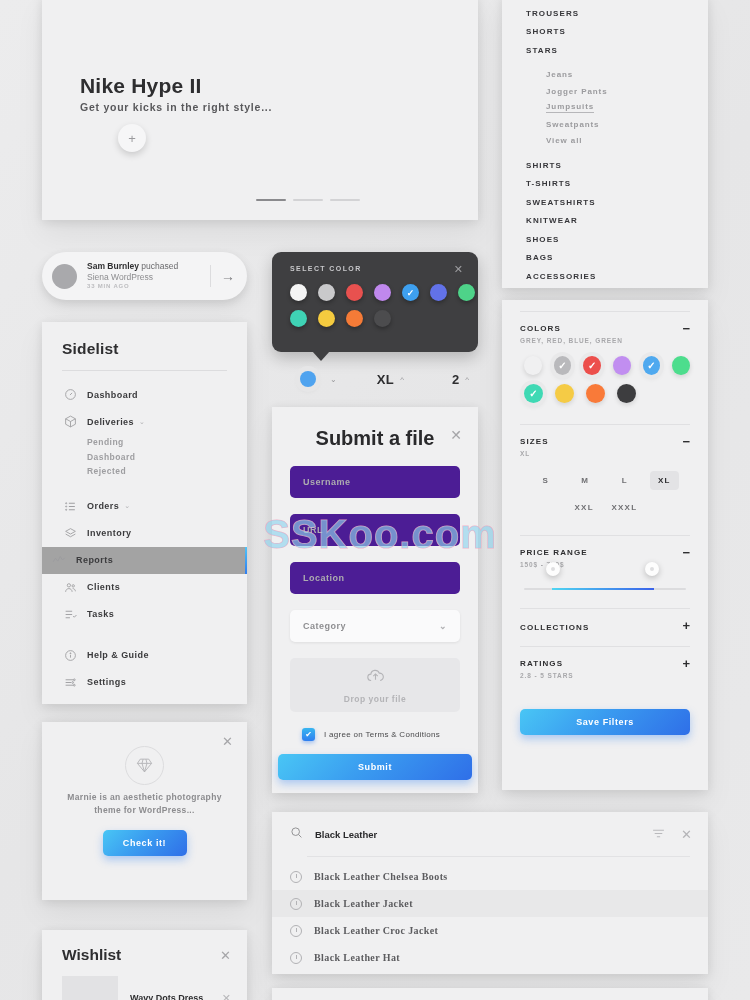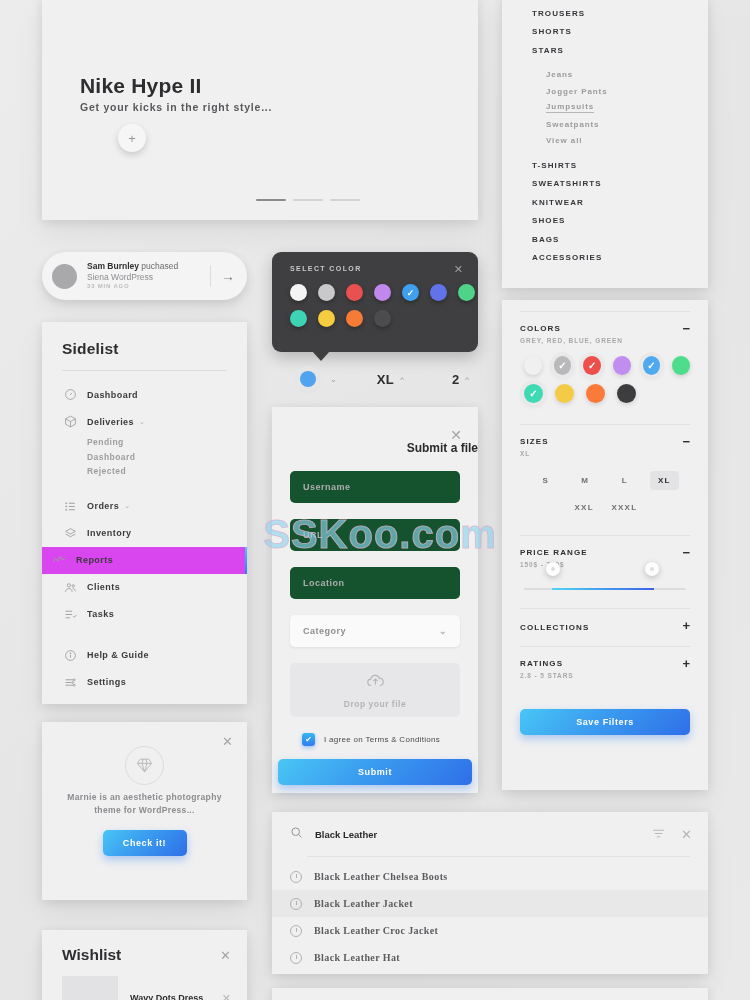--- a/index.html
+++ b/index.html
@@ -49,21 +49,21 @@
   #notif .arrow { color:#7d7d80; font-size:14px; padding-right:8px; cursor:pointer; }
 
   
   #sidelist { left:42px; top:322px; width:205px; height:382px; }
   #sidelist .sl-title { padding:18px 0 0 20px; font-size:15.5px; font-weight:700; color:#2e2e30; letter-spacing:.2px;}
   #sidelist .sl-rule { margin:12px 20px 0 20px; height:1px; background:#dcdcde; }
   .sl-item { display:flex; align-items:center; height:27px; padding-left:20px; position:relative; cursor:pointer;}
   .sl-item .ic { width:16px; height:16px; margin-right:9px; color:#9c9c9f; flex:0 0 auto; display:flex; align-items:center; justify-content:center;}
   .sl-item .lbl { font-size:9px; font-weight:700; letter-spacing:.45px; color:#3b3b3d; }
   .sl-item .chev { margin-left:5px; font-size:7px; color:#b0b0b3; }
-  .sl-item.active { background:#d946ef;padding-left:9px; }
+  .sl-item.active { background:#a3a3a3;padding-left:9px; }
   .sl-item.active:after { content:''; position:absolute; right:0; top:0; bottom:0; width:2.5px;
       background:linear-gradient(180deg,#4fc3f7,#2f7ef0); }
   .sl-sub { padding-left:45px; font-size:8.5px; font-weight:700; letter-spacing:.45px; color:#9e9ea1; line-height:14.6px; cursor:pointer;}
   .sl-gap { height:14px; }
   .sl-top { margin-top:10px; }
 
   
   #coupon { left:42px; top:722px; width:205px; height:178px; }
   #coupon .cx { position:absolute; right:14px; top:12px; color:#a5a5a8; font-size:13px; cursor:pointer; }
   #coupon .gem { margin:24px auto 0; width:39px; height:39px; border-radius:50%; border:1px solid #dcdcde;
@@ -100,22 +100,22 @@
   #pickctl .cball { width:16px; height:16px; border-radius:50%; background:#4fa3ef;
       box-shadow:0 0 0 5px #e6e6e7, 0 2px 6px rgba(0,0,0,.18); cursor:pointer;}
   #pickctl .cv { margin-left:14px; font-size:8px; color:#98989b; }
   #pickctl .sz { margin-left:40px; font-size:13px; font-weight:700; color:#2e2e30; letter-spacing:.5px;}
   #pickctl .qt { margin-left:48px; font-size:13px; font-weight:700; color:#2e2e30; }
   #pickctl .cu { margin-left:6px; font-size:8px; color:#98989b; }
 
   
   #form { left:272px; top:407px; width:206px; height:386px; }
   #form .fx { position:absolute; right:16px; top:20px; color:#a5a5a8; font-size:14px; cursor:pointer; }
-  #form .ftitle { text-align:right; padding-top:34px; font-size:12px; font-weight:700; color:#2a2a2c; }
-  .fin { margin:16px 18px 0; height:32px; border-radius:5px; background:#14532d; display:flex; align-items:center;
+  #form .ftitle { text-align:center; padding-top:20px; font-size:20px; font-weight:700; color:#2a2a2c; }
+  .fin { margin:16px 18px 0; height:32px; border-radius:5px; background:#4c1d95; display:flex; align-items:center;
          padding-left:13px; font-size:9px; font-weight:700; letter-spacing:.5px; color:#adadb0; cursor:text;}
   .fin.sel { background:#fafafb; box-shadow:0 1px 3px rgba(0,0,0,.08); color:#8e8e91; justify-content:space-between; padding-right:13px;}
   .fin.sel .cd { font-size:9px; color:#b0b0b3; }
   .fdrop { margin:16px 18px 0; height:54px; border-radius:5px; background:#e7e7e9;
            display:flex; flex-direction:column; align-items:center; justify-content:center; gap:4px; cursor:pointer;}
   .fdrop .dtxt { font-size:8.5px; font-weight:700; letter-spacing:.5px; color:#b4b4b7; }
   #form .fterms { display:flex; align-items:center; margin:16px 0 0 30px; }
   #form .cbox { width:13px; height:13px; border-radius:3px;
         background:linear-gradient(180deg,#38b6f0,#2f7ef0); box-shadow:0 2px 4px rgba(47,126,240,.4);
         display:flex; align-items:center; justify-content:center; color:#fff; font-size:8px; cursor:pointer; }
@@ -124,21 +124,21 @@
 
   
   .btn-blue {
     height:26px; border-radius:5px; background:linear-gradient(135deg,#49c6f5 0%,#3a9cf0 45%,#2f6fe8 100%);
     box-shadow:0 4px 9px rgba(47,126,240,.35); display:flex; align-items:center; justify-content:center;
     color:#fff; font-size:9px; font-weight:700; letter-spacing:.6px; cursor:pointer;
   }
 
   
   #rnav { left:502px; top:-4px; width:206px; height:292px; }
-  .rn-item { padding:0 0 0 30px; height:18.5px; display:flex; align-items:center;
+  .rn-item { padding:0 0 0 24px; height:18.5px; display:flex; align-items:center;
              font-size:8px; font-weight:700; letter-spacing:1.1px; color:#36363a; cursor:pointer; }
   .rn-sub { padding-left:44px; height:16.5px; display:flex; align-items:center;
             font-size:8px; font-weight:700; letter-spacing:.9px; color:#9b9b9e; cursor:pointer; }
   .rn-sub.ul span { border-bottom:1px solid #b6b6b9; padding-bottom:1px; }
   .rn-spacer { height:7px; }
 
   
   #filters { left:502px; top:300px; width:206px; height:490px; }
   .flt-sec { padding:0 18px; }
   .flt-rule { height:1px; background:#e0e0e2; margin:0 18px; }
@@ -443,20 +443,21 @@
     <div class="rn-sub ul">
         <span>Jumpsuits</span>
       </div>
     <div class="rn-sub">
         <span>Sweatpants</span>
       </div>
     <div class="rn-sub">
         <span>View all</span>
       </div>
     <div class="rn-spacer"></div>
+    <div class="rn-item">SHIRTS</div>
     <div class="rn-item">T-SHIRTS</div>
     <div class="rn-item">SWEATSHIRTS</div>
     <div class="rn-item">KNITWEAR</div>
     <div class="rn-item">SHOES</div>
     <div class="rn-item">BAGS</div>
     <div class="rn-item">ACCESSORIES</div>
   </div>
 
   <div class="abs card" id="filters">
 

